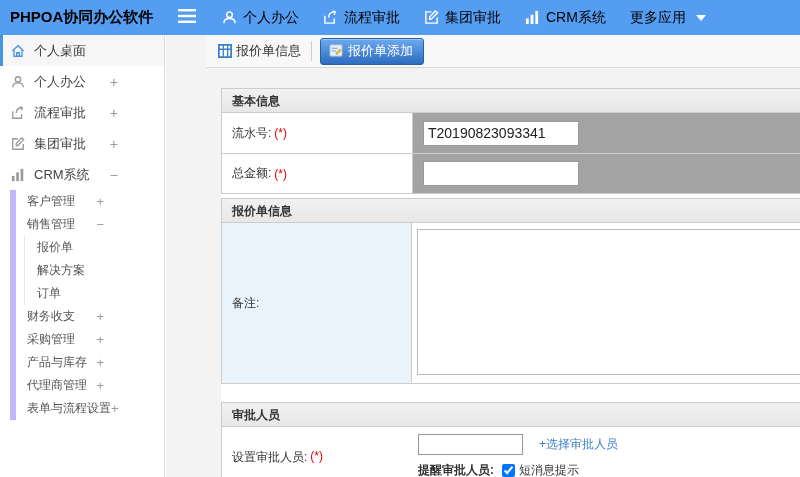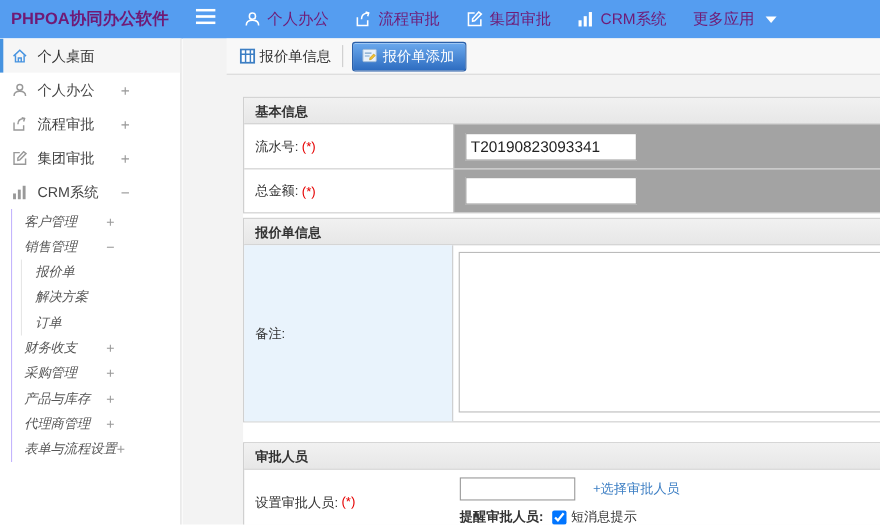--- a/index.html
+++ b/index.html
@@ -1,37 +1,37 @@
 <!DOCTYPE html>
 <html><head>
 <meta charset="utf-8">
 <style>
   html,body{margin:0;padding:0;width:800px;height:477px;overflow:hidden;
     font-family:"Liberation Sans","DejaVu Sans",sans-serif;background:#fff;position:relative;}
   *{box-sizing:border-box;}
 
   
   .topbar{position:absolute;top:0;left:0;width:800px;height:35px;background:#559df0;
-    display:flex;align-items:center;color:#701a75;}
+    display:flex;align-items:center;color:#000000;}
   .tb-title{width:166px;padding-left:10px;font-size:15px;font-weight:bold;white-space:nowrap;}
   .tb-burger{margin-left:12px;margin-right:26px;cursor:pointer;display:flex;align-items:center;}
   .tb-nav{display:flex;align-items:center;}
   .tb-item{display:flex;align-items:center;margin-right:24px;font-size:14px;cursor:pointer;white-space:nowrap;}
   .tb-item .ico{margin-right:6px;display:flex;align-items:center;}
   .caret{width:0;height:0;border-left:5px solid transparent;border-right:5px solid transparent;
     border-top:6px solid #fff;margin-left:10px;}
 
   
   .sidebar{position:absolute;top:35px;left:0;width:165px;bottom:0;background:#fff;
     border-right:1px solid #ddd;overflow:hidden;}
   .sb-item{display:flex;align-items:center;height:31px;padding-left:10px;font-size:13px;color:#444;cursor:pointer;white-space:nowrap;text-align:right;}
   .sb-item .ico{width:16px;margin-right:8px;display:flex;align-items:center;justify-content:center;}
   .sb-item .exp{margin-left:auto;margin-right:46px;color:#999;font-size:14px;}
   .sb-item.active{background:#f6f6f6;border-left:3px solid #4693e0;padding-left:7px;color:#333;}
-  .sb-sub{margin-left:10px;border-left:1px solid #c4b5fd;font-style:italic;}
+  .sb-sub{margin-left:10px;border-left:6px solid #c4b5fd;}
   .sb-sub .sb-item{height:23px;padding-left:11px;font-size:12px;color:#555;}
   .sb-sub .sb-item .exp{margin-right:60px;font-size:13px;}
   .sb-sub2{margin-left:8px;border-left:1px solid #e6e6e6;}
   .sb-sub2 .sb-item{height:23px;padding-left:12px;color:#555;}
 
   
   .main{position:absolute;top:35px;left:166px;right:0;bottom:0;background:#f3f3f3;padding-left:40px;}
   .tabstrip{height:33px;background:#f8f8f8;border-bottom:1px solid #d8d8d8;
     display:flex;align-items:center;padding-left:12px;}
   .tab-info{display:flex;align-items:center;font-size:13px;color:#333;cursor:pointer;white-space:nowrap;}

